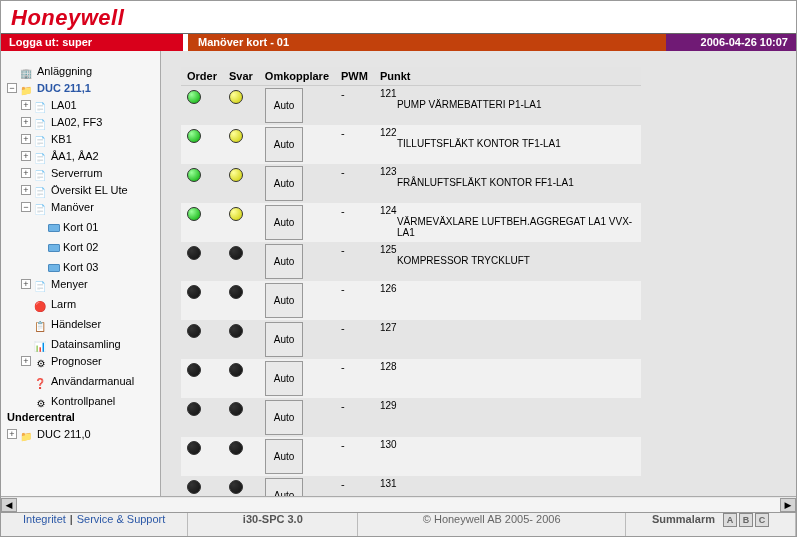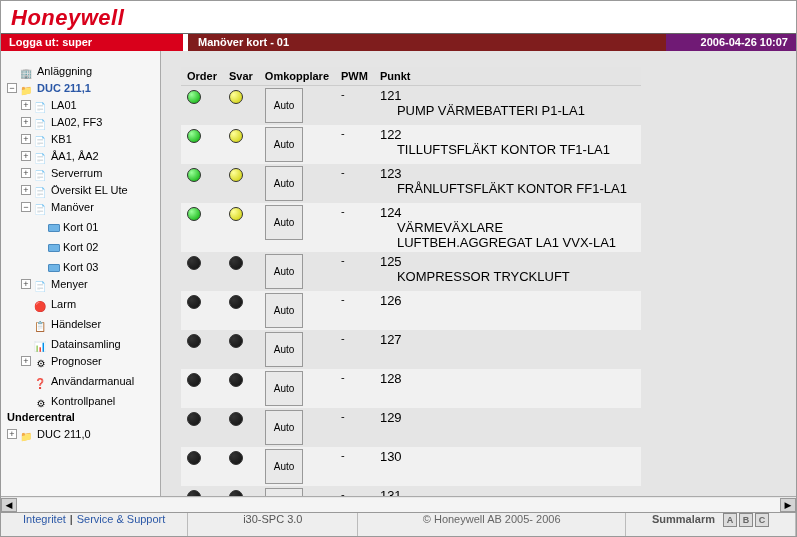--- a/index.html
+++ b/index.html
@@ -3,21 +3,21 @@
 <meta charset="utf-8">
 <style>
 * { box-sizing: border-box; margin: 0; padding: 0; }
 body { font-family: Arial, sans-serif; font-size: 11px; width: 797px; height: 537px; background: #fff; position: relative; }
 .app { width: 797px; height: 537px; display: flex; flex-direction: column; border: 1px solid #999; }
 .brand { padding: 4px 10px 2px; }
 .brand-text { font-size: 22px; font-weight: bold; color: #d9001b; font-style: italic; letter-spacing: 0.5px; }
 .topbar { display: flex; height: 18px; border-top: 1px solid #666; }
 .tb-left { background: #d9001b; color: #fff; width: 182px; padding: 2px 8px; font-weight: bold; font-size: 11px; }
 .tb-spacer { width: 5px; background: #fff; }
-.tb-mid { background: #7f1d1d; color: #fff; flex: 1; padding: 2px 10px; font-weight: bold; font-size: 11px; }
+.tb-mid { background: #c2410c; color: #fff; flex: 1; padding: 2px 10px; font-weight: bold; font-size: 11px; }
 .tb-right { background: #701a75; color: #fff; width: 130px; text-align: right; padding: 2px 8px; font-weight: bold; font-size: 11px; }
 .main { flex: 1; display: flex; overflow: hidden; }
 .sidebar { width: 160px; background: #f6f6f6; border-right: 1px solid #aaa; overflow: auto; padding: 8px 2px 4px 4px; position: relative; }
 .tree ul { list-style: none; padding-left: 14px; }
 .tree > ul { padding-left: 2px; }
 .tree li { white-space: nowrap; line-height: 16px; }
 .tree .node { display: inline-flex; align-items: center; gap: 3px; cursor: pointer; }
 .tree .exp { display: inline-block; width: 10px; height: 10px; border: 1px solid #999; line-height: 8px; text-align: center; font-size: 9px; background: #fff; color: #444; }
 .tree .noexp { display: inline-block; width: 10px; }
 .tree .ic { display: inline-block; width: 14px; height: 12px; font-size: 11px; text-align: center; }
@@ -35,30 +35,30 @@
 .table { border-collapse: collapse; width: 460px; }
 .table th { background: #e4e4e4; font-weight: bold; text-align: left; padding: 3px 6px; font-size: 11px; border-bottom: 1px solid #ccc; }
 .table td { padding: 2px 6px; vertical-align: top; }
 .table tr.alt td { background: #f1f1f1; }
 .led { display: inline-block; width: 14px; height: 14px; border-radius: 50%; border: 1px solid #333; position: relative; top: 2px; }
 .led-green { background: radial-gradient(circle at 30% 30%, #9f9, #0a0); }
 .led-yellow { background: radial-gradient(circle at 30% 30%, #ff9, #cc0); }
 .led-off { background: radial-gradient(circle at 30% 30%, #333, #111); }
 .btn-auto { font-size: 10px; padding: 11px 8px; background: #e9e9e9; border: 1px solid #999; cursor: pointer; text-align: right; }
 .pwm { font-weight: normal; }
-.punkt { font-family: Arial; font-size: 13px; }
+.punkt { font-family: Arial; font-size: 10px; }
 .punkt .pnum { display: inline; }
 .punkt .pdesc { display: block; padding-left: 17px; }
 .hscroll { height: 16px; background: #e8e8e8; border-top: 1px solid #aaa; display: flex; align-items: center; }
 .hscroll .arrow { width: 16px; height: 14px; background: #d4d4d4; border: 1px solid #999; font-size: 9px; text-align: center; line-height: 12px; cursor: pointer; }
 .hscroll .track { flex: 1; height: 14px; background: #f4f4f4; }
 .footer { height: 24px; background: #eee; border-top: 1px solid #999; display: flex; align-items: center; font-size: 11px; }
 .footer .fcell { padding: 0 18px; border-right: 1px solid #bbb; height: 100%; display: flex; }
 .footer .flinks a { color: #2a57a6; text-decoration: none; margin: 0 4px; }
-.footer .fproduct { flex: 0 0 170px; justify-content: center; font-weight: normal; color: #555; }
+.footer .fproduct { flex: 0 0 170px; justify-content: center; font-weight: bold; color: #555; }
 .footer .fcopy { flex: 1; justify-content: center; color: #666; }
 .footer .falarm { flex: 0 0 170px; justify-content: center; font-weight: bold; color: #555; gap: 6px; }
 .badge { display: inline-block; width: 14px; height: 14px; border: 1px solid #888; background: #ddd; text-align: center; line-height: 13px; font-size: 9px; color: #666; margin-left: 2px; }
 .bold { font-weight: bold; color: #2a57a6; }
 </style>
 </head>
 <body>
 
 <div class="app">
   <div class="brand">

